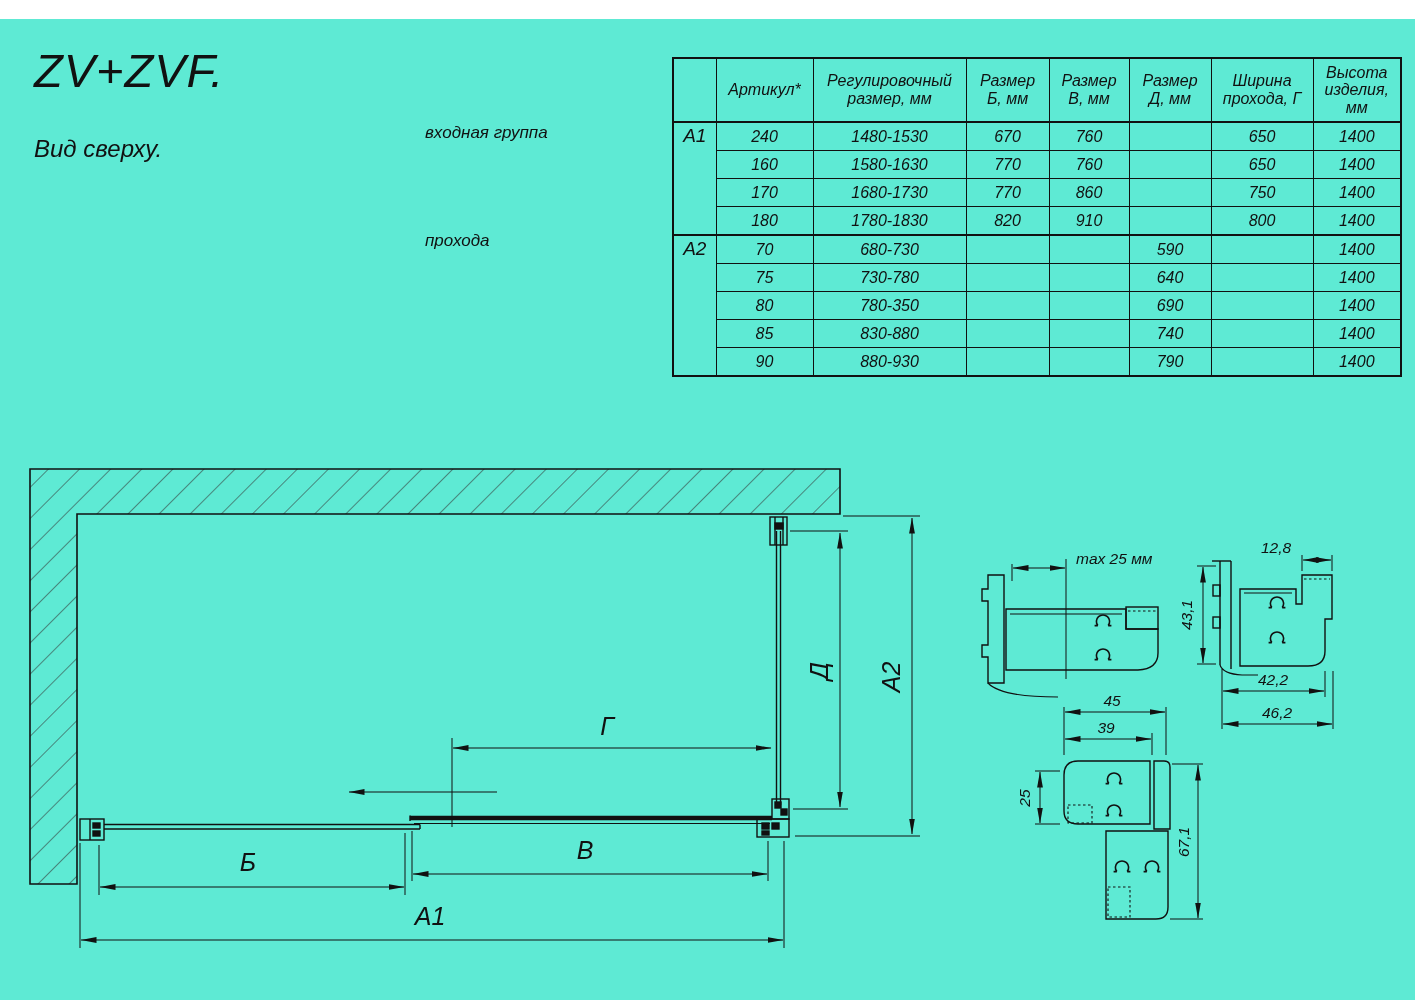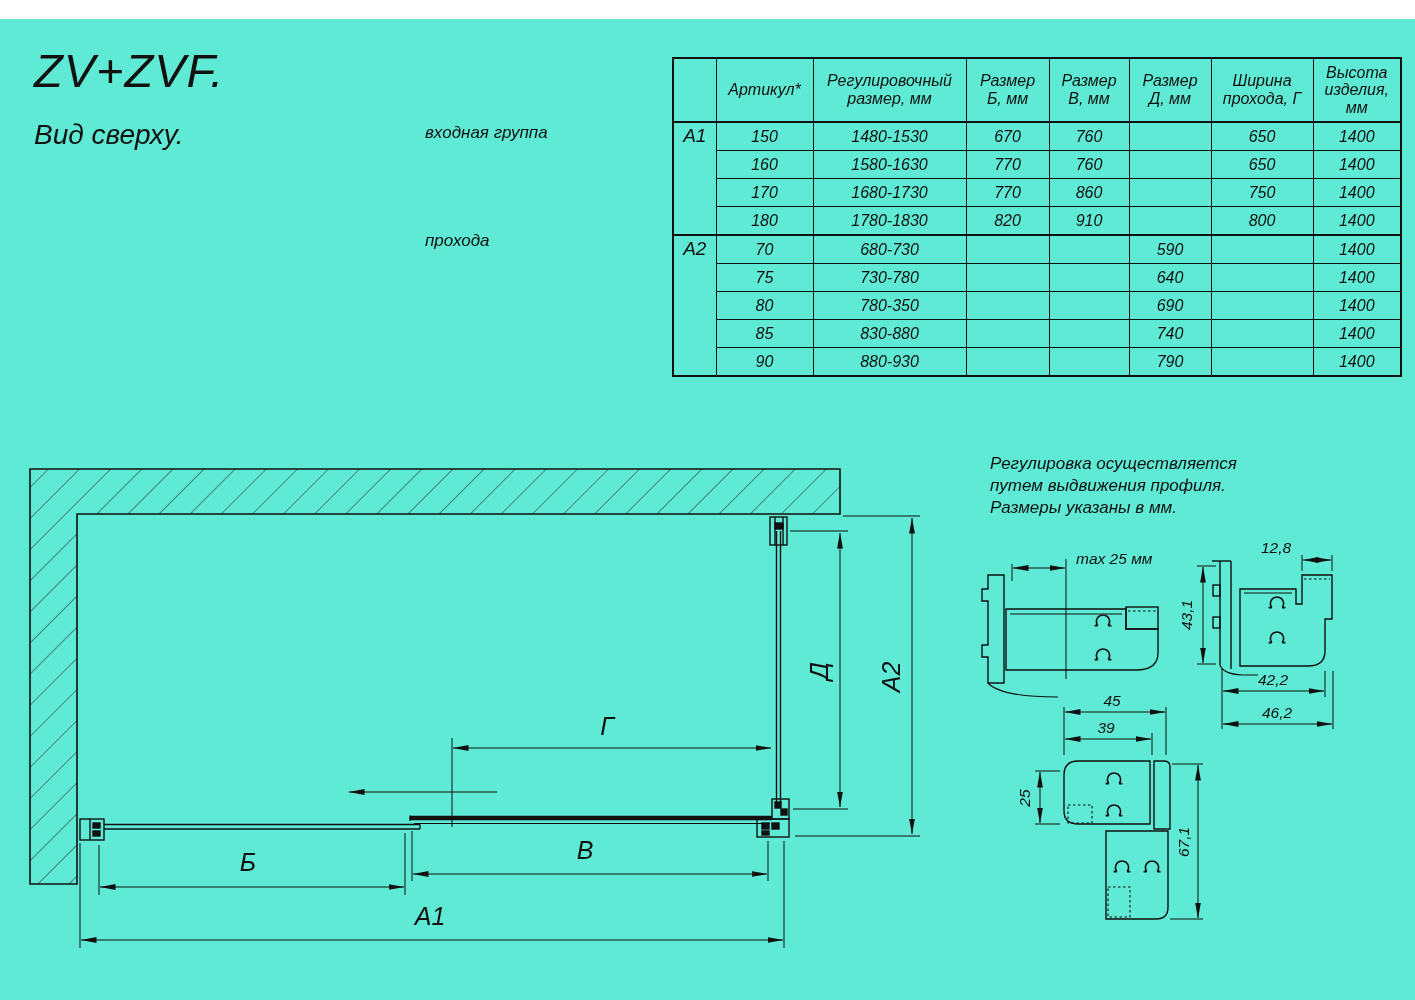--- a/index.html
+++ b/index.html
@@ -1,21 +1,21 @@
 <!DOCTYPE html>
 <html><head>
 <meta charset="utf-8">
 <style>
   html,body{margin:0;padding:0;background:#ffffff;}
   .canvas{position:relative;width:1415px;height:988px;background:#5eead4;overflow:hidden;
           font-family:"Liberation Sans",sans-serif;color:#111;margin-top:19px;}
   
   .title1{position:absolute;left:34px;top:24px;font-size:47px;font-style:italic;letter-spacing:1px;}
   .title2{position:absolute;left:34px;top:76px;font-size:28px;font-style:italic;}
-  .title3{position:absolute;left:34px;top:100px;font-size:28px;font-style:italic;}
+  .title3{position:absolute;left:34px;top:116px;font-size:24px;font-style:italic;}
   
   .tblwrap{position:absolute;left:672px;top:38px;}
   table.dim{border-collapse:collapse;table-layout:fixed;width:728px;
             font-style:italic;font-size:16px;}
   table.dim th,table.dim td{border:1.2px solid #111;text-align:center;vertical-align:middle;
             padding:0;height:27px;line-height:1.1;font-weight:normal;}
   table.dim thead th{height:62px;border-bottom:2.4px solid #111;font-size:16px;}
   table.dim{border:2.2px solid #111;}
   table.dim tr.gstart td{border-top:2.4px solid #111;}
   table.dim td.code{font-size:19px;}
@@ -79,21 +79,21 @@
             <th>
               <div>Высота</div>
               <div>изделия,</div>
               <div>мм</div>
             </th>
           </tr>
         </thead>
       <tbody id="tbody">
           <tr>
             <td rowspan="4" class="code" style="vertical-align: top; padding-top: 3px;">А1</td>
-            <td>150</td>
+            <td>240</td>
             <td>1480-1530</td>
             <td>670</td>
             <td>760</td>
             <td></td>
             <td>650</td>
             <td>1400</td>
           </tr>
           <tr>
             <td>160</td>
             <td>1580-1630</td>
@@ -167,25 +167,20 @@
             <td></td>
             <td>1400</td>
           </tr>
         </tbody>
     </table>
   </div>
   <div class="rowlabel rl1">входная группа</div>
   <div class="rowlabel rl2">прохода</div>
 
 
-  <div class="note">
-    <div>Регулировка осуществляется</div>
-    <div>путем выдвижения профиля.</div>
-    <div>Размеры указаны в мм.</div>
-  </div>
 
   <svg class="draw" width="1415" height="1000" viewBox="0 0 1415 1000">
     <defs>
       <pattern id="hatch" width="22" height="22" patternUnits="userSpaceOnUse" patternTransform="rotate(45)">
         <line x1="0" y1="0" x2="0" y2="22" stroke="#333" stroke-width="1.1"></line>
       </pattern>
       <marker id="ar" viewBox="0 0 16 8" refX="15.5" refY="4" markerWidth="16" markerHeight="8" markerUnits="userSpaceOnUse" orient="auto-start-reverse">
         <path d="M16,4 L0,1.1 L0,6.9 Z" fill="#111"></path>
       </marker>
       <g id="omega">

